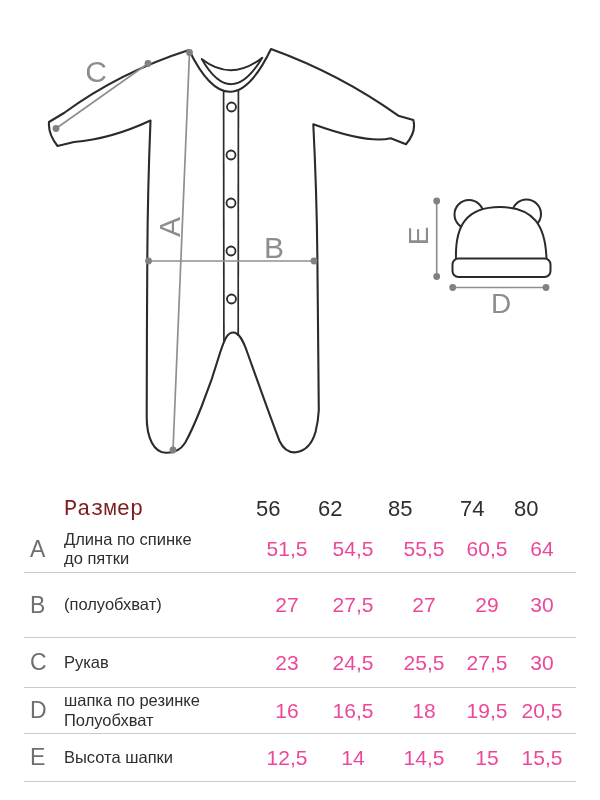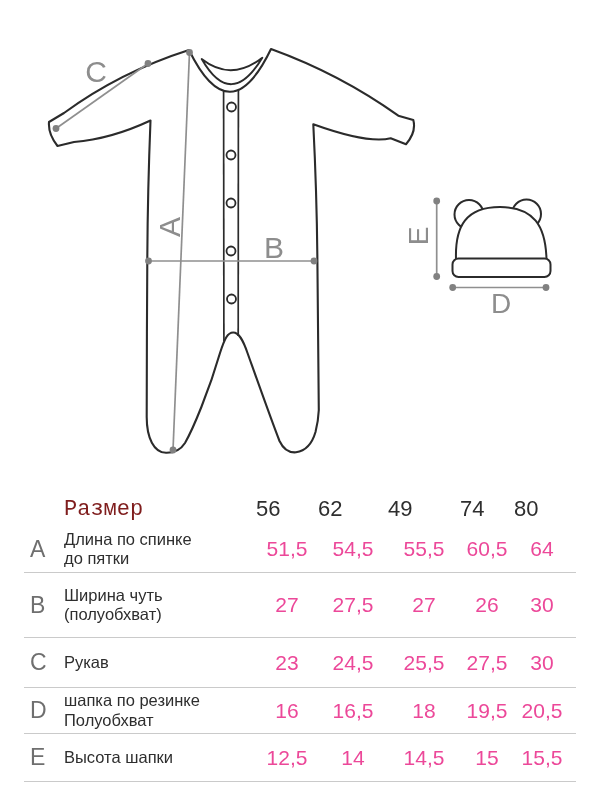--- a/index.html
+++ b/index.html
@@ -108,48 +108,47 @@
     </g>
   </svg>
 
   <div class="size-table">
 
     <div class="trow h-header">
       <div class="cell-letter"></div>
       <div class="hdr-label">Размер</div>
       <div class="hdr-size">56</div>
       <div class="hdr-size">62</div>
-      <div class="hdr-size">49</div>
+      <div class="hdr-size">85</div>
       <div class="hdr-size">74</div>
       <div class="hdr-size">80</div>
     </div>
 
     <div class="trow data h-a">
       <div class="cell-letter">A</div>
       <div class="cell-desc">
         <div>Длина по спинке</div>
         <div>до пятки</div>
       </div>
       <div class="cell-val">51,5</div>
       <div class="cell-val">54,5</div>
       <div class="cell-val">55,5</div>
       <div class="cell-val">60,5</div>
       <div class="cell-val">64</div>
     </div>
 
     <div class="trow data h-b">
       <div class="cell-letter">B</div>
       <div class="cell-desc">
-        <div>Ширина чуть</div>
         <div>(полуобхват)</div>
       </div>
       <div class="cell-val">27</div>
       <div class="cell-val">27,5</div>
       <div class="cell-val">27</div>
-      <div class="cell-val">26</div>
+      <div class="cell-val">29</div>
       <div class="cell-val">30</div>
     </div>
 
     <div class="trow data h-c">
       <div class="cell-letter">C</div>
       <div class="cell-desc">
         <div>Рукав</div>
       </div>
       <div class="cell-val">23</div>
       <div class="cell-val">24,5</div>

